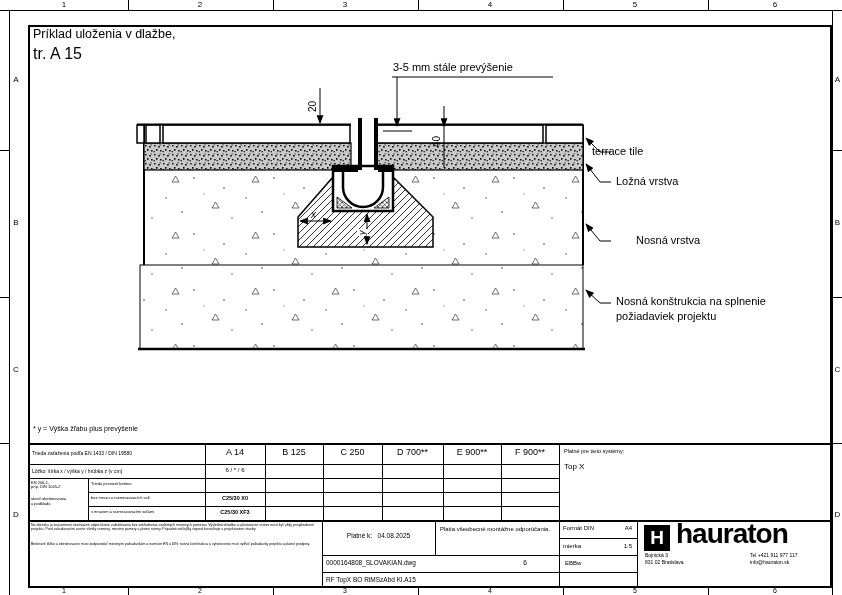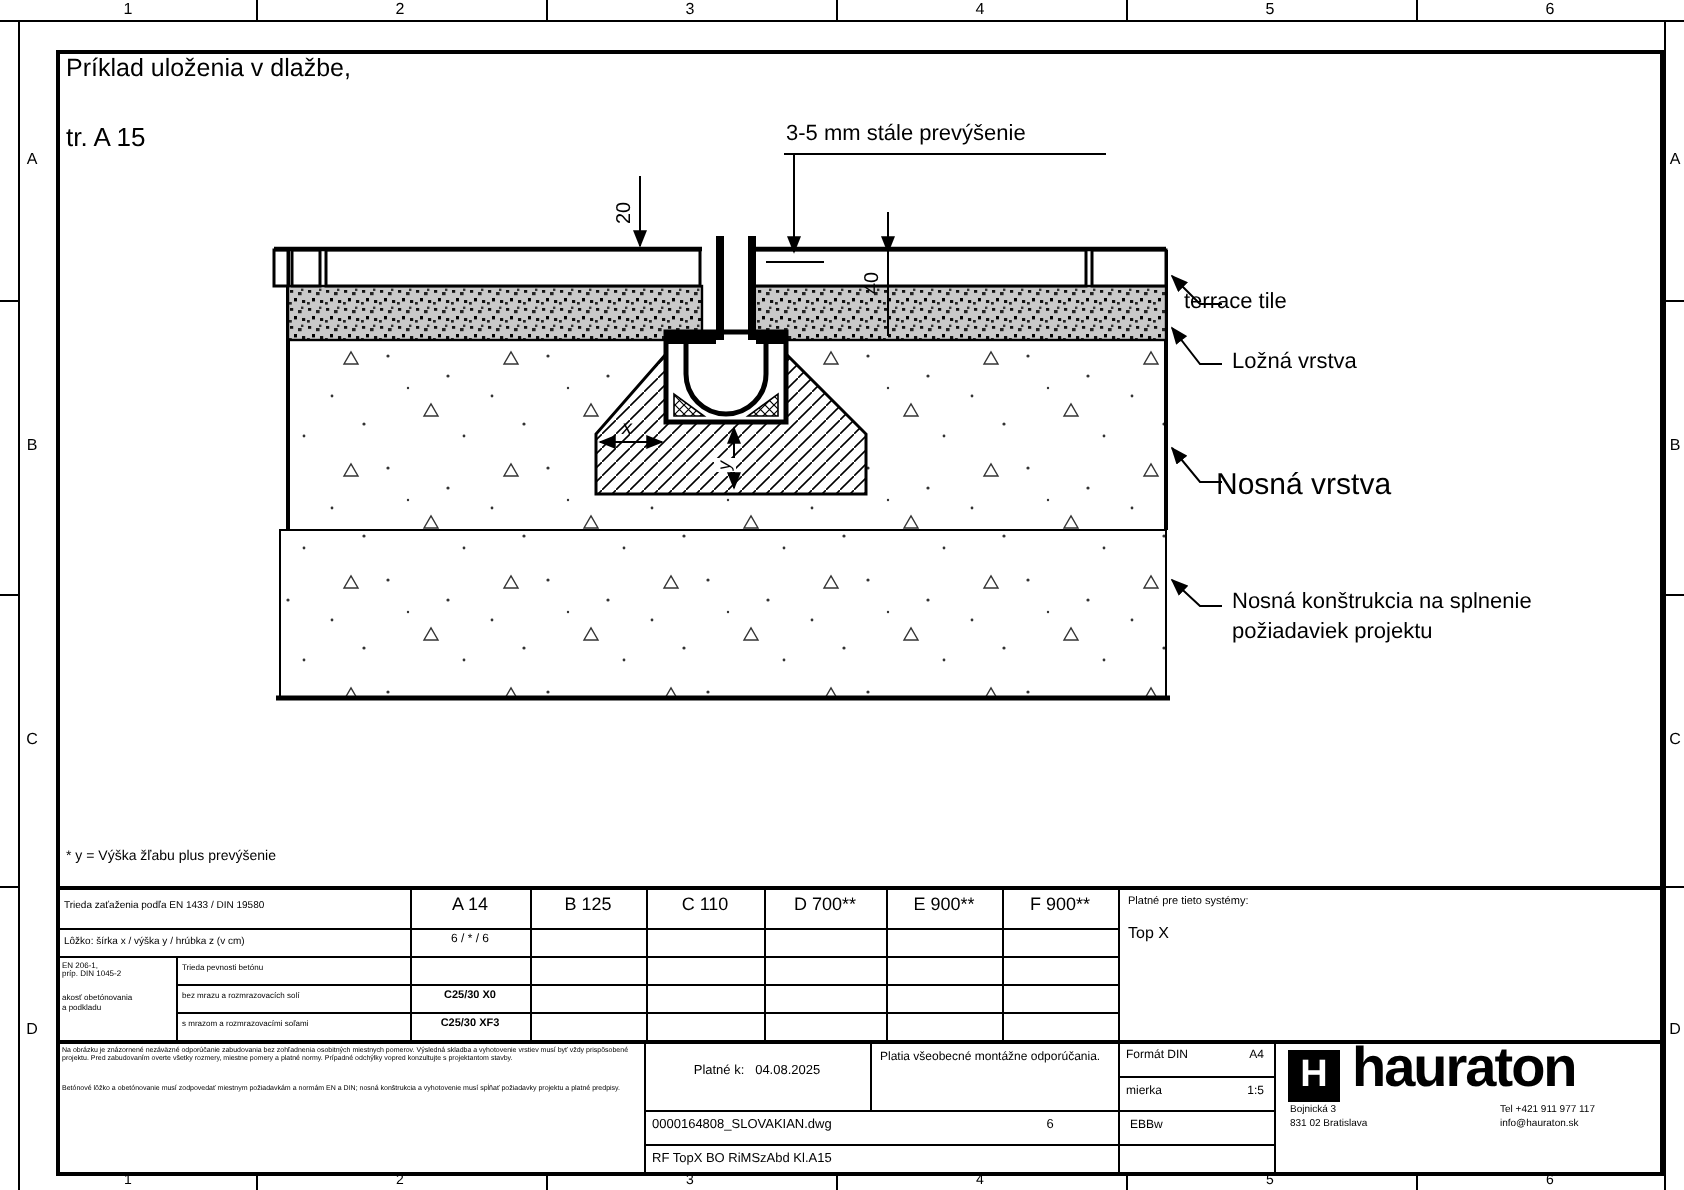--- a/index.html
+++ b/index.html
@@ -154,31 +154,31 @@
 <div class="t c" style="left:10px;top:75px;width:12px;font-size:8px">A</div>
 <div class="t c" style="left:10px;top:218px;width:12px;font-size:8px">B</div>
 <div class="t c" style="left:10px;top:365px;width:12px;font-size:8px">C</div>
 <div class="t c" style="left:10px;top:510px;width:12px;font-size:8px">D</div>
 <div class="t c" style="left:833px;top:75px;width:9px;font-size:8px">A</div>
 <div class="t c" style="left:833px;top:218px;width:9px;font-size:8px">B</div>
 <div class="t c" style="left:833px;top:365px;width:9px;font-size:8px">C</div>
 <div class="t c" style="left:833px;top:510px;width:9px;font-size:8px">D</div>
 
 <div class="t" style="left:33px;top:27px;font-size:12.5px">Príklad uloženia v dlažbe,</div>
-<div class="t" style="left:33px;top:61px;font-size:13px">tr. A 15</div>
+<div class="t" style="left:33px;top:44px;font-size:16px">tr. A 15</div>
 
 <div class="t" style="left:393px;top:61px;font-size:11px">3-5 mm stále prevýšenie</div>
 <div class="t rot" style="left:307px;top:112px;font-size:10px">20</div>
 <div class="t rot" style="left:431px;top:147px;font-size:10px">40</div>
 <div class="t ital" style="left:311px;top:209px;font-size:10px">x</div>
 <div class="t rot ital" style="left:357px;top:236px;font-size:9px;background:#fff;padding:0 1px">y</div>
 
 <div class="t" style="left:592px;top:145px;font-size:11px">terrace tile</div>
 <div class="t" style="left:616px;top:175px;font-size:11px">Ložná vrstva</div>
-<div class="t" style="left:608px;top:234px;font-size:15px">Nosná vrstva</div>
+<div class="t" style="left:636px;top:234px;font-size:11px">Nosná vrstva</div>
 <div class="t wrap" style="left:616px;top:294px;width:152px;font-size:11px;line-height:1.35">Nosná konštrukcia na splnenie požiadaviek projektu</div>
 
 <div class="t" style="left:33px;top:425px;font-size:7px">* y = Výška žľabu plus prevýšenie</div>
 
 <div class="hl" style="left:28px;top:443px;width:804px;height:2px"></div>
 <div class="hl" style="left:28px;top:464px;width:531px"></div>
 <div class="hl" style="left:28px;top:478px;width:531px"></div>
 <div class="hl" style="left:88px;top:492px;width:471px"></div>
 <div class="hl" style="left:88px;top:506px;width:471px"></div>
 <div class="hl" style="left:28px;top:520px;width:804px;height:2px"></div>
@@ -193,21 +193,21 @@
 <div class="vl" style="left:501px;top:443px;height:77px"></div>
 <div class="vl" style="left:559px;top:443px;height:145px"></div>
 <div class="vl" style="left:88px;top:478px;height:42px"></div>
 <div class="vl" style="left:322px;top:520px;height:68px"></div>
 <div class="vl" style="left:435px;top:520px;height:35px"></div>
 <div class="vl" style="left:637px;top:520px;height:68px"></div>
 
 <div class="t" style="left:32px;top:450px;font-size:5px">Trieda zaťaženia podľa EN 1433 / DIN 19580</div>
 <div class="t c" style="left:205px;top:447px;width:60px;font-size:9px">A 14</div>
 <div class="t c" style="left:265px;top:447px;width:58px;font-size:9px">B 125</div>
-<div class="t c" style="left:323px;top:447px;width:59px;font-size:9px">C 110</div>
+<div class="t c" style="left:323px;top:447px;width:59px;font-size:9px">C 250</div>
 <div class="t c" style="left:382px;top:447px;width:61px;font-size:9px">D 700**</div>
 <div class="t c" style="left:443px;top:447px;width:58px;font-size:9px">E 900**</div>
 <div class="t c" style="left:501px;top:447px;width:58px;font-size:9px">F 900**</div>
 
 <div class="t" style="left:32px;top:468px;font-size:5px">Lôžko: šírka x / výška y / hrúbka z (v cm)</div>
 <div class="t c" style="left:205px;top:467px;width:60px;font-size:6px">6 / * / 6</div>
 
 <div class="t" style="left:31px;top:480px;font-size:4px;line-height:1.25">EN 206-1,</div>
 <div class="t" style="left:31px;top:485px;font-size:4px">príp. DIN 1045-2</div>
 <div class="t" style="left:31px;top:497px;font-size:4px">akosť obetónovania</div>

